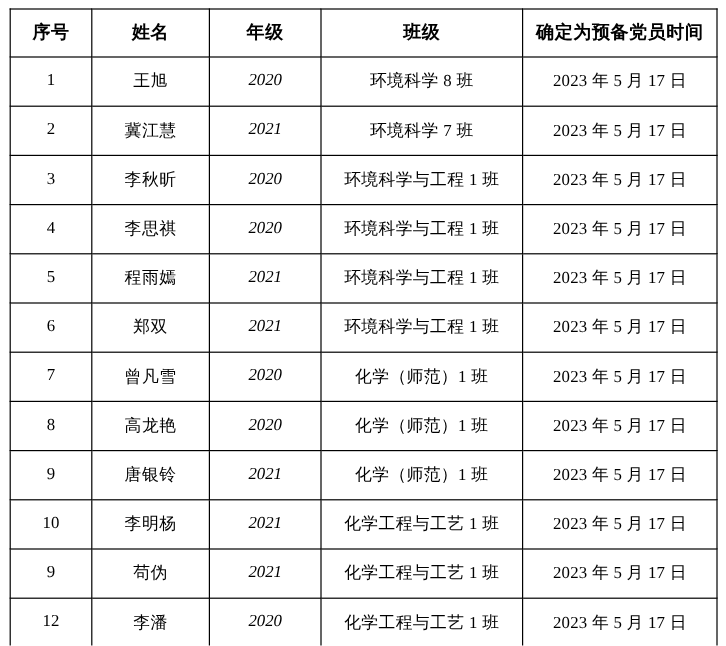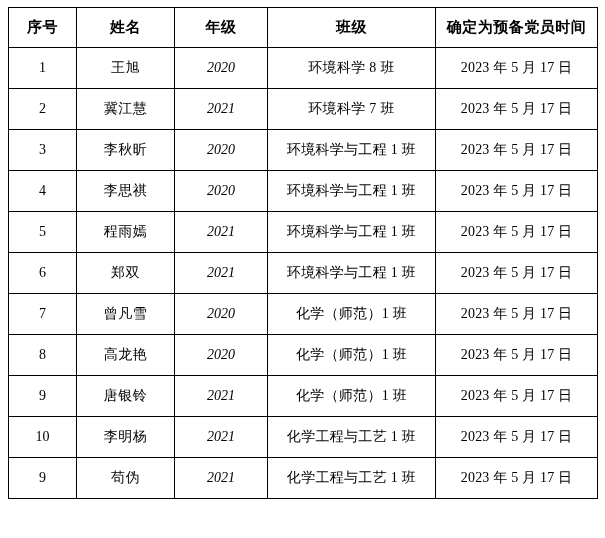--- a/index.html
+++ b/index.html
@@ -164,15 +164,22 @@
         <td class="col-class">化学工程与工艺 1 班</td>
         <td class="col-date">2023 年 5 月 17 日</td>
       </tr>
       <tr>
         <td class="col-index">9</td>
         <td class="col-name">苟伪</td>
         <td class="col-grade">2021</td>
         <td class="col-class">化学工程与工艺 1 班</td>
         <td class="col-date">2023 年 5 月 17 日</td>
       </tr>
+      <tr>
+        <td class="col-index">12</td>
+        <td class="col-name">李潘</td>
+        <td class="col-grade">2020</td>
+        <td class="col-class">化学工程与工艺 1 班</td>
+        <td class="col-date">2023 年 5 月 17 日</td>
+      </tr>
     </tbody>
   </table>
 </div>
 
 </body></html>

